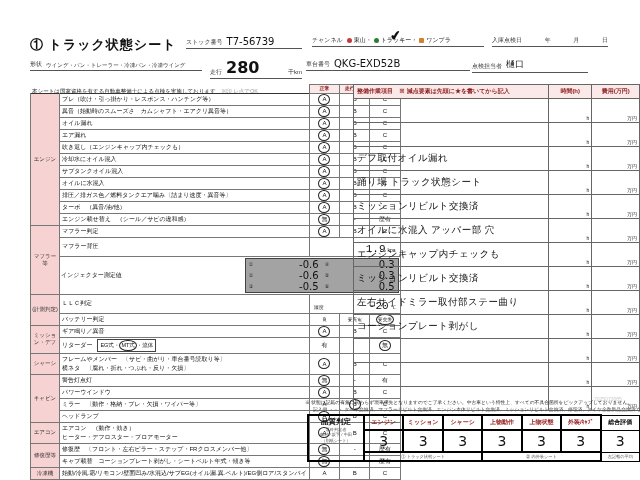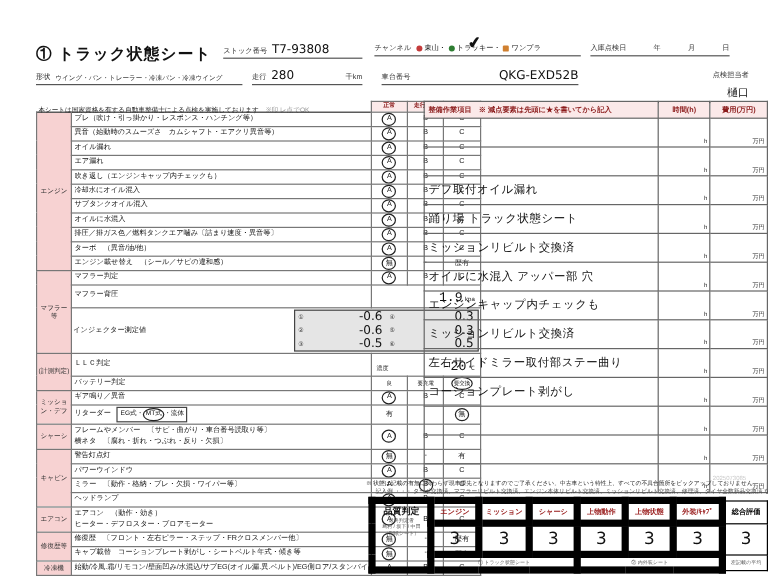--- a/index.html
+++ b/index.html
@@ -2,21 +2,21 @@
 <html><head>
 <meta charset="utf-8">
 <style>
   html,body{margin:0;padding:0;}
   body{width:640px;height:480px;background:#fff;font-family:"Liberation Sans",sans-serif;color:#111;position:relative;overflow:hidden;}
   .abs{position:absolute;}
   .title{font-size:13px;font-weight:bold;letter-spacing:1px;}
   .fld{position:absolute;border-bottom:1px solid #555;display:flex;align-items:flex-end;gap:4px;padding-bottom:1px;}
   .flab{font-size:6px;color:#333;white-space:nowrap;}
   .fval{font-size:10px;white-space:nowrap;font-family:"DejaVu Sans",sans-serif;}
-  .fval.big{font-size:10px;}
+  .fval.big{font-size:16px;font-weight:bold;}
   .funit{font-size:6px;color:#333;margin-left:auto;}
   .opts{font-size:6px;white-space:nowrap;display:inline-flex;align-items:center;gap:2px;}
   .dot{display:inline-block;width:5px;height:5px;border-radius:50%;}
   .d0{background:#c43b3b;}
   .d1{background:#2e7d32;}
   .d2{background:#d08030;border-radius:1px;}
   .check{position:absolute;left:78px;top:-8px;font-size:13px;font-weight:bold;color:#111;transform:rotate(-8deg);}
   .note{font-size:5.5px;color:#222;white-space:nowrap;}
   .note .grey{color:#999;margin-left:6px;}
 
@@ -30,57 +30,57 @@
   .grade{width:24px;text-align:center;font-size:6px;padding:0;}
   .grade.small{font-size:4.6px;}
   .circ{border:1px solid #222;border-radius:50%;min-width:8px;height:9px;display:inline-flex;align-items:center;justify-content:center;padding:0 1px;}
   .gtop td{border-top:1.4px solid #333 !important;}
   .bigcell{text-align:right;padding:0 4px;white-space:nowrap;}
   .bignum{font-size:11px;font-family:Liberation Mono, monospace;margin-left:40px;}
   .unit{font-size:5px;margin-left:2px;}
   .pre{font-size:5px;margin-right:5px;color:#333;}
   .injwrap{display:flex;align-items:center;}
   .injlab{font-size:6px;white-space:nowrap;}
-  .injbox{margin-left:auto;border:1px solid #444;display:grid;grid-template-columns:1fr 1fr;width:152px;background:#e5e5e5;}
+  .injbox{margin-left:auto;border:1px solid #444;display:grid;grid-template-columns:1fr 1fr;width:152px;background:#a3a3a3;}
   .injcell{display:flex;align-items:center;padding:0 3px;height:11px;border-left:none;}
   .injn{font-size:5px;color:#333;}
   .injv{font-size:10px;margin-left:auto;font-family:"DejaVu Sans",sans-serif;}
   .retwrap{display:flex;align-items:center;gap:5px;}
   .retbox{border:1px solid #444;padding:0 2px;font-size:5.5px;white-space:nowrap;}
 
   #right-table{position:absolute;left:305px;top:84px;table-layout:fixed;margin-left:48px;}
   #right-table td,#right-table th{border:1px solid #666;}
   .whead{background:#fbe9e9;color:#8b1a1a;font-size:6px;text-align:left;padding:2px 3px;font-weight:bold;white-space:nowrap;overflow:hidden;}
   .whead.c{text-align:center;}
   .witem{width:216px;font-size:9.5px;padding:1px 3px;height:21px;vertical-align:middle;letter-spacing:0.5px;white-space:nowrap;overflow:hidden;}
   .wnum{width:54px;position:relative;}
   .wunit{position:absolute;right:2px;bottom:1px;font-size:5px;color:#222;}
 
   .bnote{position:absolute;font-size:4.8px;color:#222;white-space:nowrap;overflow:hidden;width:332px;}
   .stamp{position:absolute;font-size:5px;color:#c9c9c9;}
 
   #summary-table{position:absolute;left:307px;top:414px;table-layout:fixed;}
-  #summary-table td,#summary-table th{border:6px solid #000000;}
+  #summary-table td,#summary-table th{border:2px solid #000000;}
   .slabel{width:54px;vertical-align:top;padding:1px;}
   .slabel .t{font-size:7.5px;font-weight:bold;text-align:center;}
   .slabel .s{font-size:4.2px;color:#555;text-align:center;line-height:1.3;}
   .shead{width:38px;font-size:6px;color:#9b2020;font-weight:bold;text-align:center;padding:2px 0;white-space:nowrap;overflow:hidden;}
   .sval{text-align:center;font-size:14px;padding:2px 0;font-family:"DejaVu Sans",sans-serif;}
   .ssub{font-size:4.2px;color:#555;text-align:center;padding:0;height:7px;overflow:hidden;white-space:nowrap;}
   .final{border:1.6px solid #000 !important;}
   .final.shead{color:#000;}
 </style>
 </head>
 <body>
 
 <div class="abs title" style="left:30px;top:36px;">① トラック状態シート</div>
 
 <div class="fld" style="left:186px;top:36px;width:116px;">
   <span class="flab">ストック番号</span>
-  <span class="fval">T7-93808</span>
+  <span class="fval">T7-56739</span>
 </div>
 
 <div class="fld" style="left:312px;top:36px;width:172px;">
   <span class="flab">チャンネル</span>
   <span class="opts" id="channel-opts">
       <span class="dot d0"></span>
       <span>東山・</span>
       <span class="dot d1"></span>
       <span>トラッキー・</span>
       <span class="dot d2"></span>
@@ -100,26 +100,26 @@
   <span class="flab">形状</span>
   <span class="flab" style="font-size:5.5px">ウイング・バン・トレーラー・冷凍バン・冷凍ウイング</span>
 </div>
 
 <div class="fld" style="left:210px;top:58px;width:92px;">
   <span class="flab">走行</span>
   <span class="fval big">280</span>
   <span class="funit">千km</span>
 </div>
 
-<div class="fld" style="left:318px;top:58px;width:164px;justify-content:space-between;">
+<div class="fld" style="left:306px;top:58px;width:164px;">
   <span class="flab">車台番号</span>
   <span class="fval">QKG-EXD52B</span>
 </div>
 
-<div class="fld" style="left:508px;top:58px;width:116px;flex-direction:column;">
+<div class="fld" style="left:472px;top:58px;width:116px;">
   <span class="flab">点検担当者</span>
   <span class="fval" style="font-size:9px">樋口</span>
 </div>
 
 <div class="abs note" style="left:32px;top:87px;">
   <span>本シートは国家資格を有する自動車整備士による点検を実施しております</span><span class="grey">※印 レ点でOK</span>
 </div>
 
 <table id="left-table">
   <thead>

